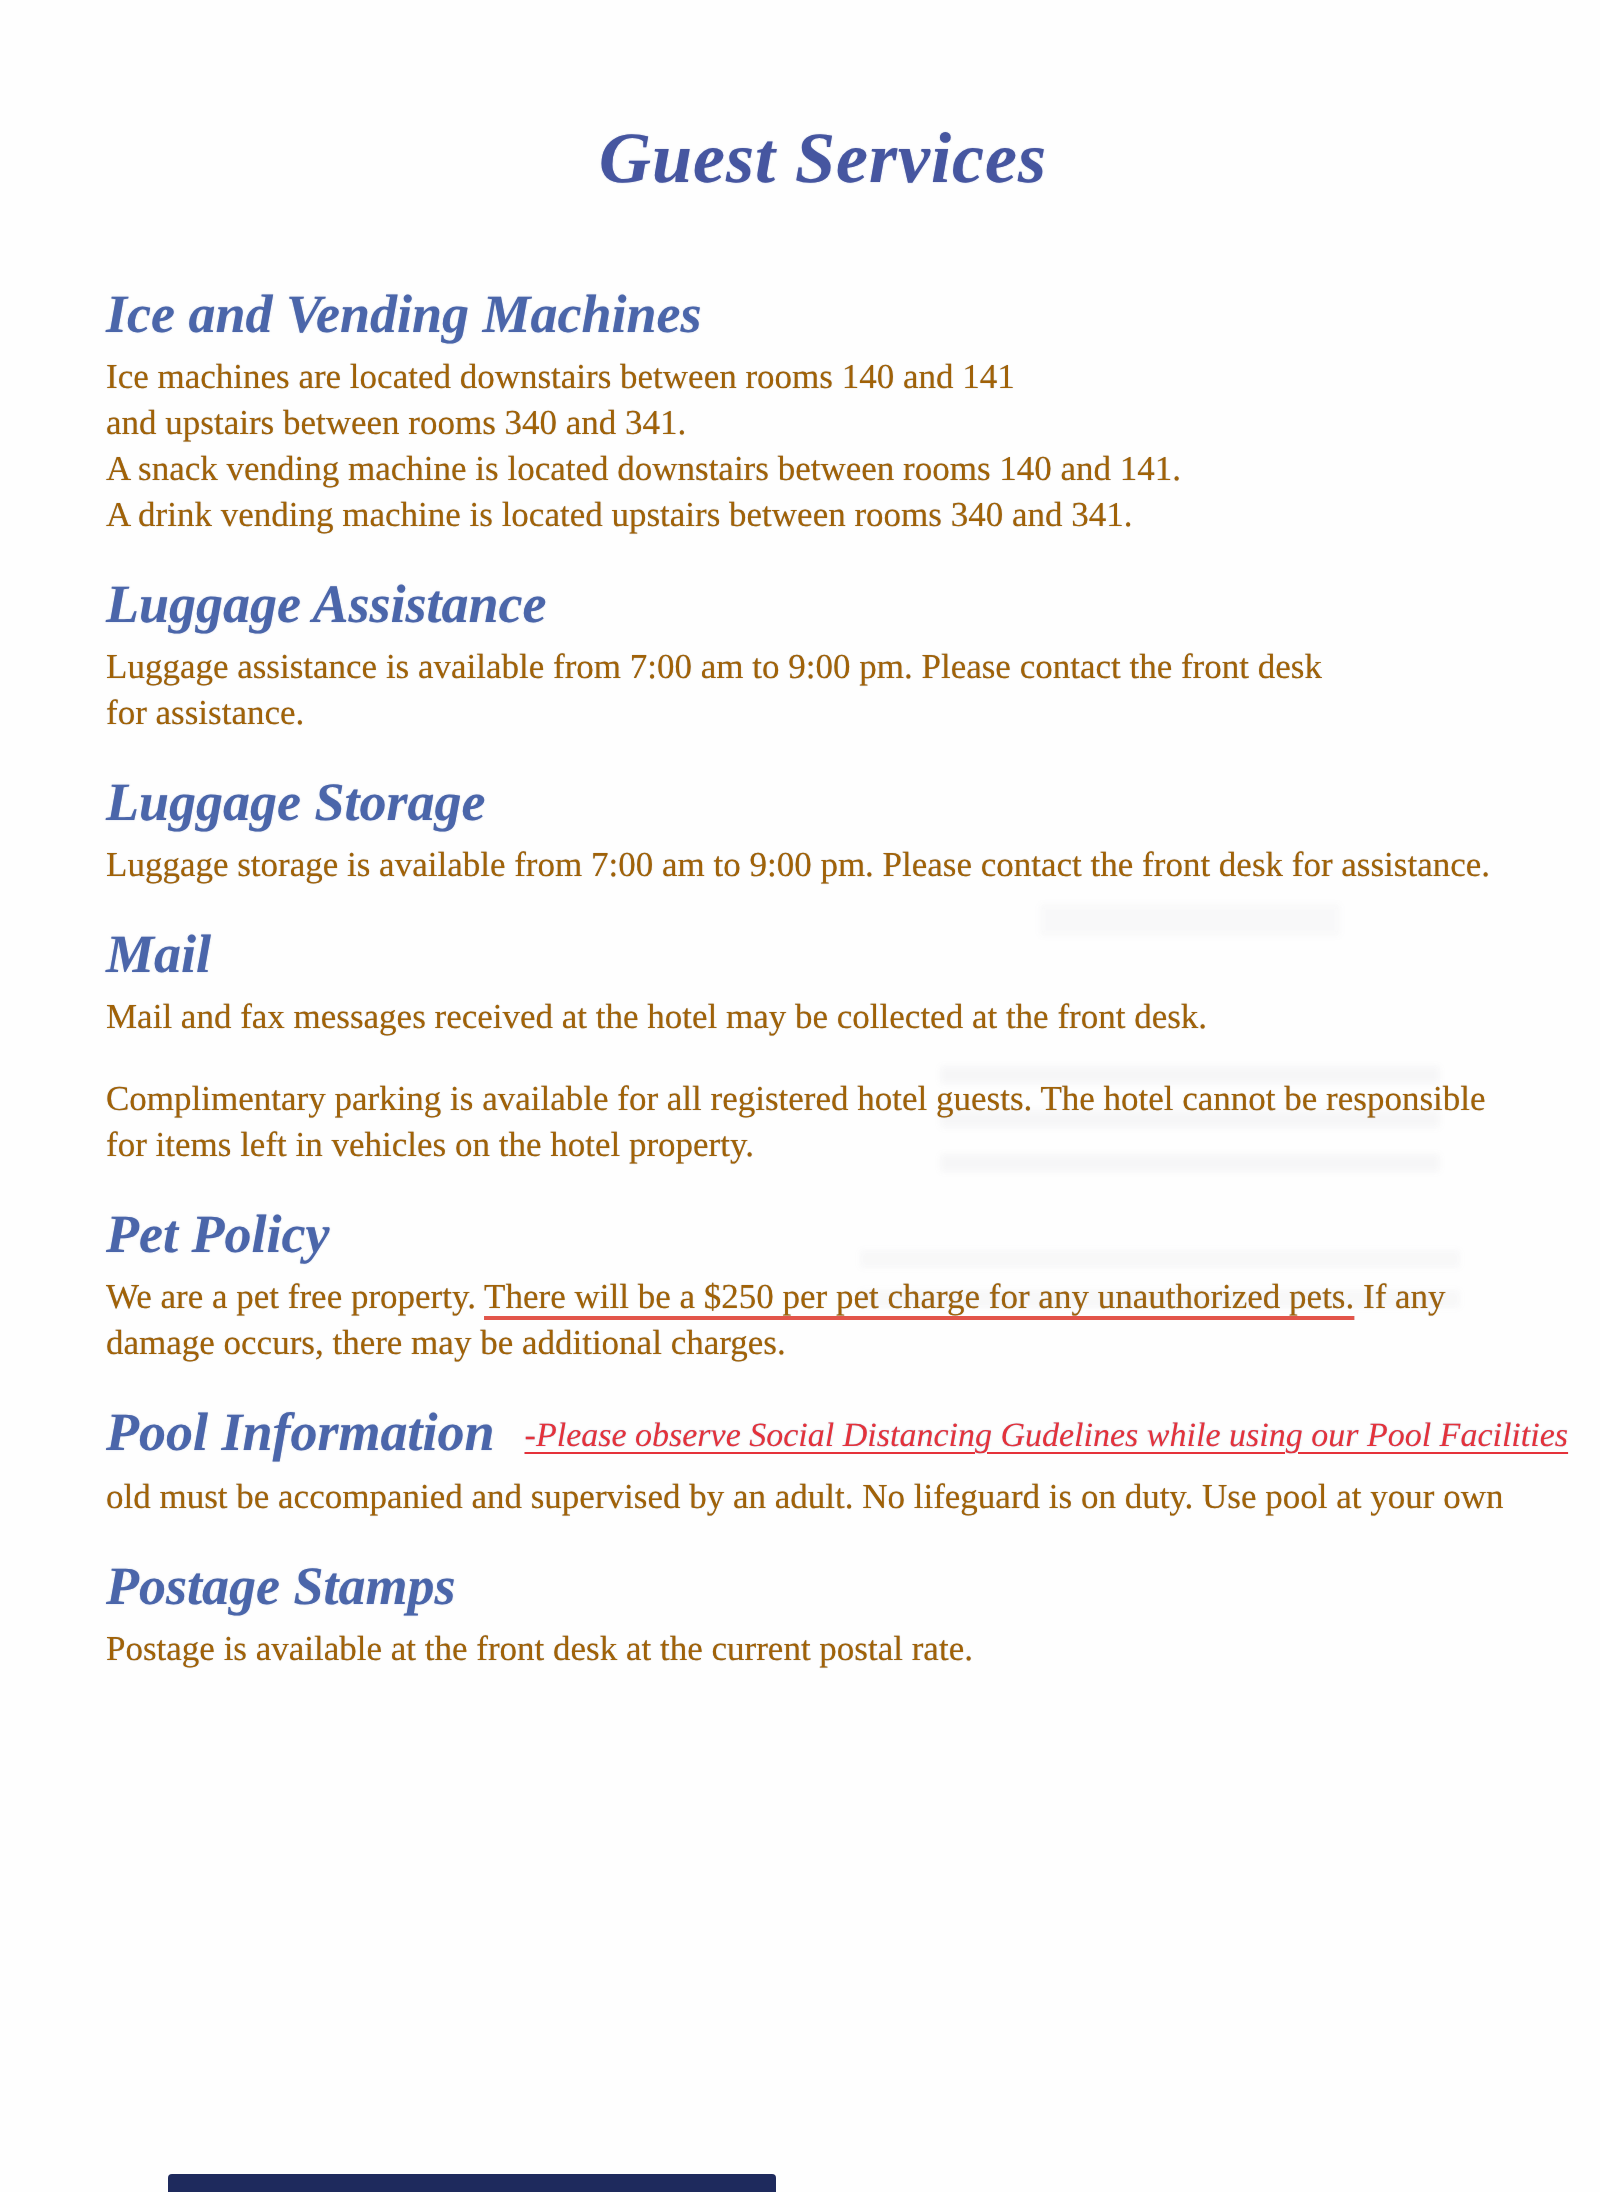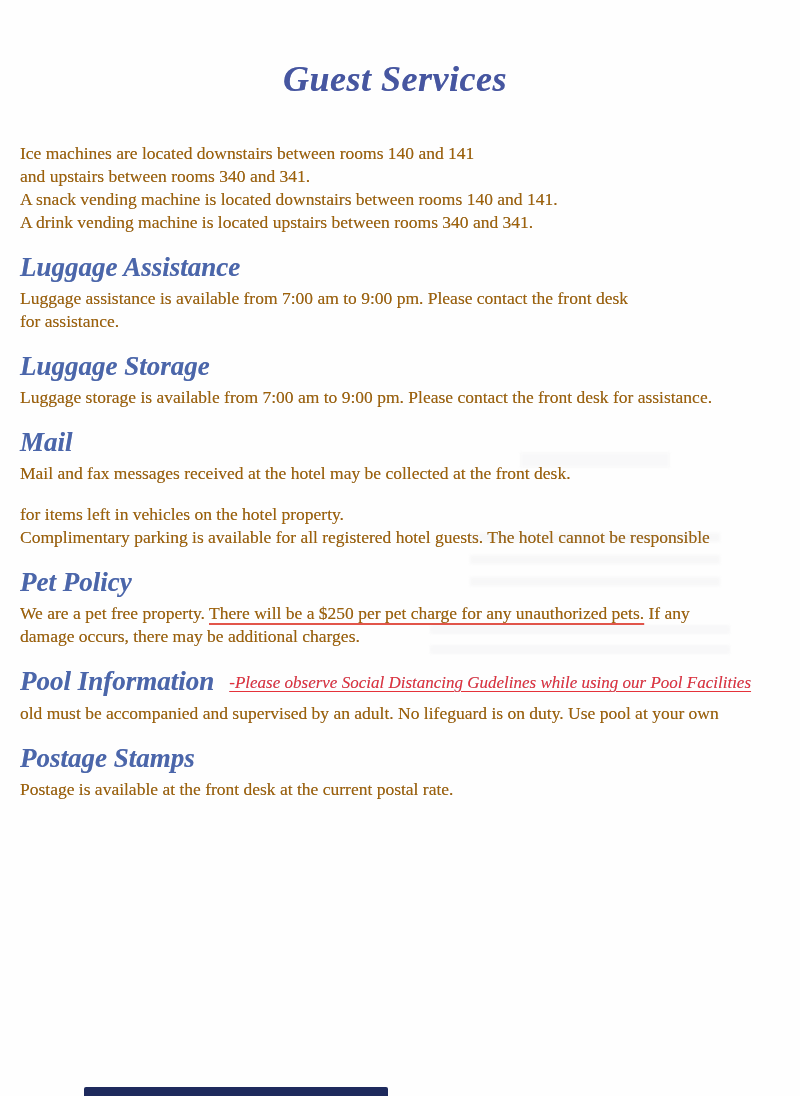--- a/index.html
+++ b/index.html
@@ -3,21 +3,21 @@
 <meta charset="utf-8">
 <style>
   html, body { margin: 0; padding: 0; }
   body {
     width: 800px; height: 1096px;
     background: #fefefe;
     font-family: "Liberation Serif", serif;
     position: relative;
     overflow: hidden;
   }
-  .page { padding: 58px 30px 0 20px; position: relative; }
+  .page { padding: 58px 30px 0 53px; position: relative; }
 
   .doc-title {
     text-align: center;
     color: #4656a0;
     font-size: 36px;
     font-style: italic;
     font-weight: bold;
     letter-spacing: 0.5px;
     margin: 0 0 42px 0;
     text-shadow: 0 0 0.6px rgba(70,86,160,0.55);
@@ -87,20 +87,21 @@
     border-radius: 2px 2px 0 0;
   }
 </style>
 </head>
 <body>
 
 <div class="page">
   <h1 class="doc-title">Guest Services</h1>
   <div id="sections-host">
       <section>
+        <h2><span>Ice and Vending Machines</span></h2>
         <p class="body">
           <span class="line"><span>Ice machines are located downstairs between rooms 140 and 141</span></span>
           <span class="line"><span>and upstairs between rooms 340 and 341.</span></span>
           <span class="line"><span>A snack vending machine is located downstairs between rooms 140 and 141.</span></span>
           <span class="line"><span>A drink vending machine is located upstairs between rooms 340 and 341.</span></span>
         </p>
       </section>
       <section>
         <h2><span>Luggage Assistance</span></h2>
         <p class="body">
@@ -115,22 +116,22 @@
         </p>
       </section>
       <section>
         <h2><span>Mail</span></h2>
         <p class="body">
           <span class="line"><span>Mail and fax messages received at the hotel may be collected at the front desk.</span></span>
         </p>
       </section>
       <section>
         <p class="body">
+          <span class="line"><span>Complimentary parking is available for all registered hotel guests. The hotel cannot be responsible</span></span>
           <span class="line"><span>for items left in vehicles on the hotel property.</span></span>
-          <span class="line"><span>Complimentary parking is available for all registered hotel guests. The hotel cannot be responsible</span></span>
         </p>
       </section>
       <section>
         <h2><span>Pet Policy</span></h2>
         <p class="body">
           <span class="line"><span>We are a pet free property. </span><span class="red-underline">There will be a $250 per pet charge for any unauthorized pets.</span><span> If any</span></span>
           <span class="line"><span>damage occurs, there may be additional charges.</span></span>
         </p>
       </section>
       <section>

